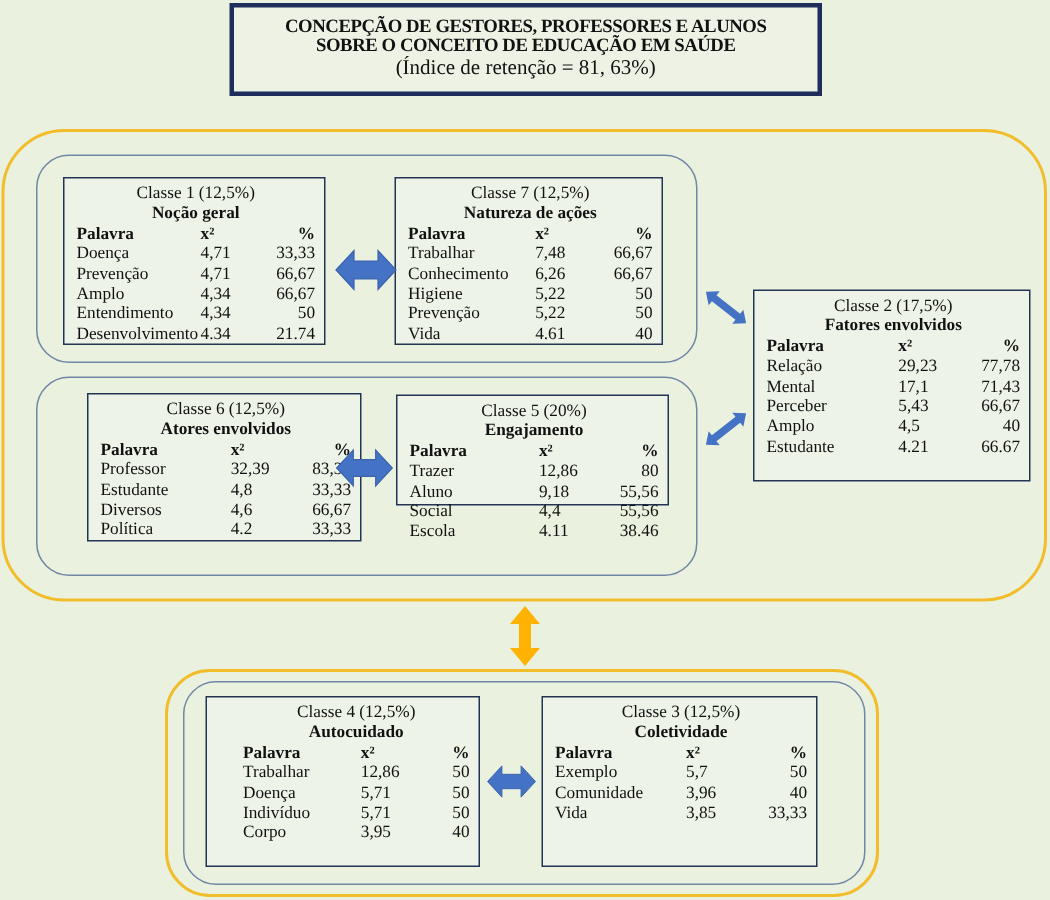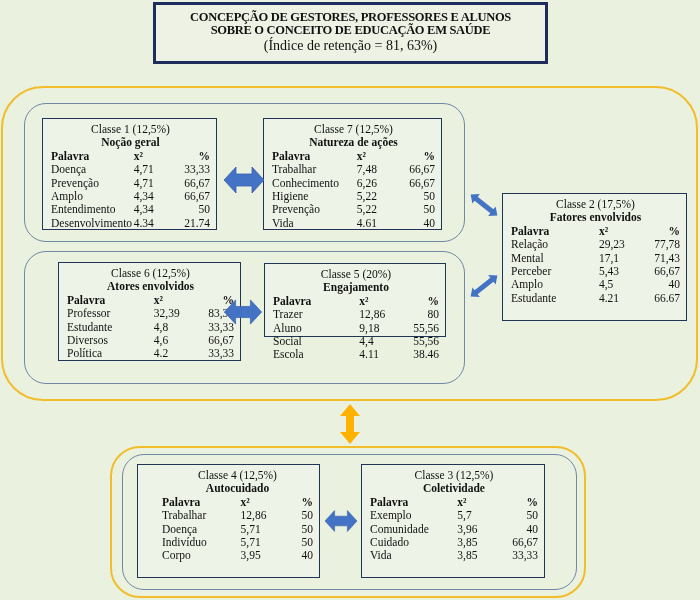--- a/index.html
+++ b/index.html
@@ -286,25 +286,20 @@
           <td class="c1">Exemplo</td>
           <td class="c2">5,7</td>
           <td class="c3">50</td>
         </tr>
     <tr>
           <td class="c1">Comunidade</td>
           <td class="c2">3,96</td>
           <td class="c3">40</td>
         </tr>
     <tr>
-          <td class="c1">Cuidado</td>
-          <td class="c2">3,85</td>
-          <td class="c3">66,67</td>
-        </tr>
-    <tr>
           <td class="c1">Vida</td>
           <td class="c2">3,85</td>
           <td class="c3">33,33</td>
         </tr>
   </tbody>
     </table>
 </div>
 
 <svg style="left:224px; top:166px;" width="40" height="28" viewBox="0 0 40 28">
   <polygon points="0,14 12,1 12,8 28,8 28,1 40,14 28,27 28,20 12,20 12,27" fill="#4472c4" stroke="#3b63ad" stroke-width="0.8"></polygon>

